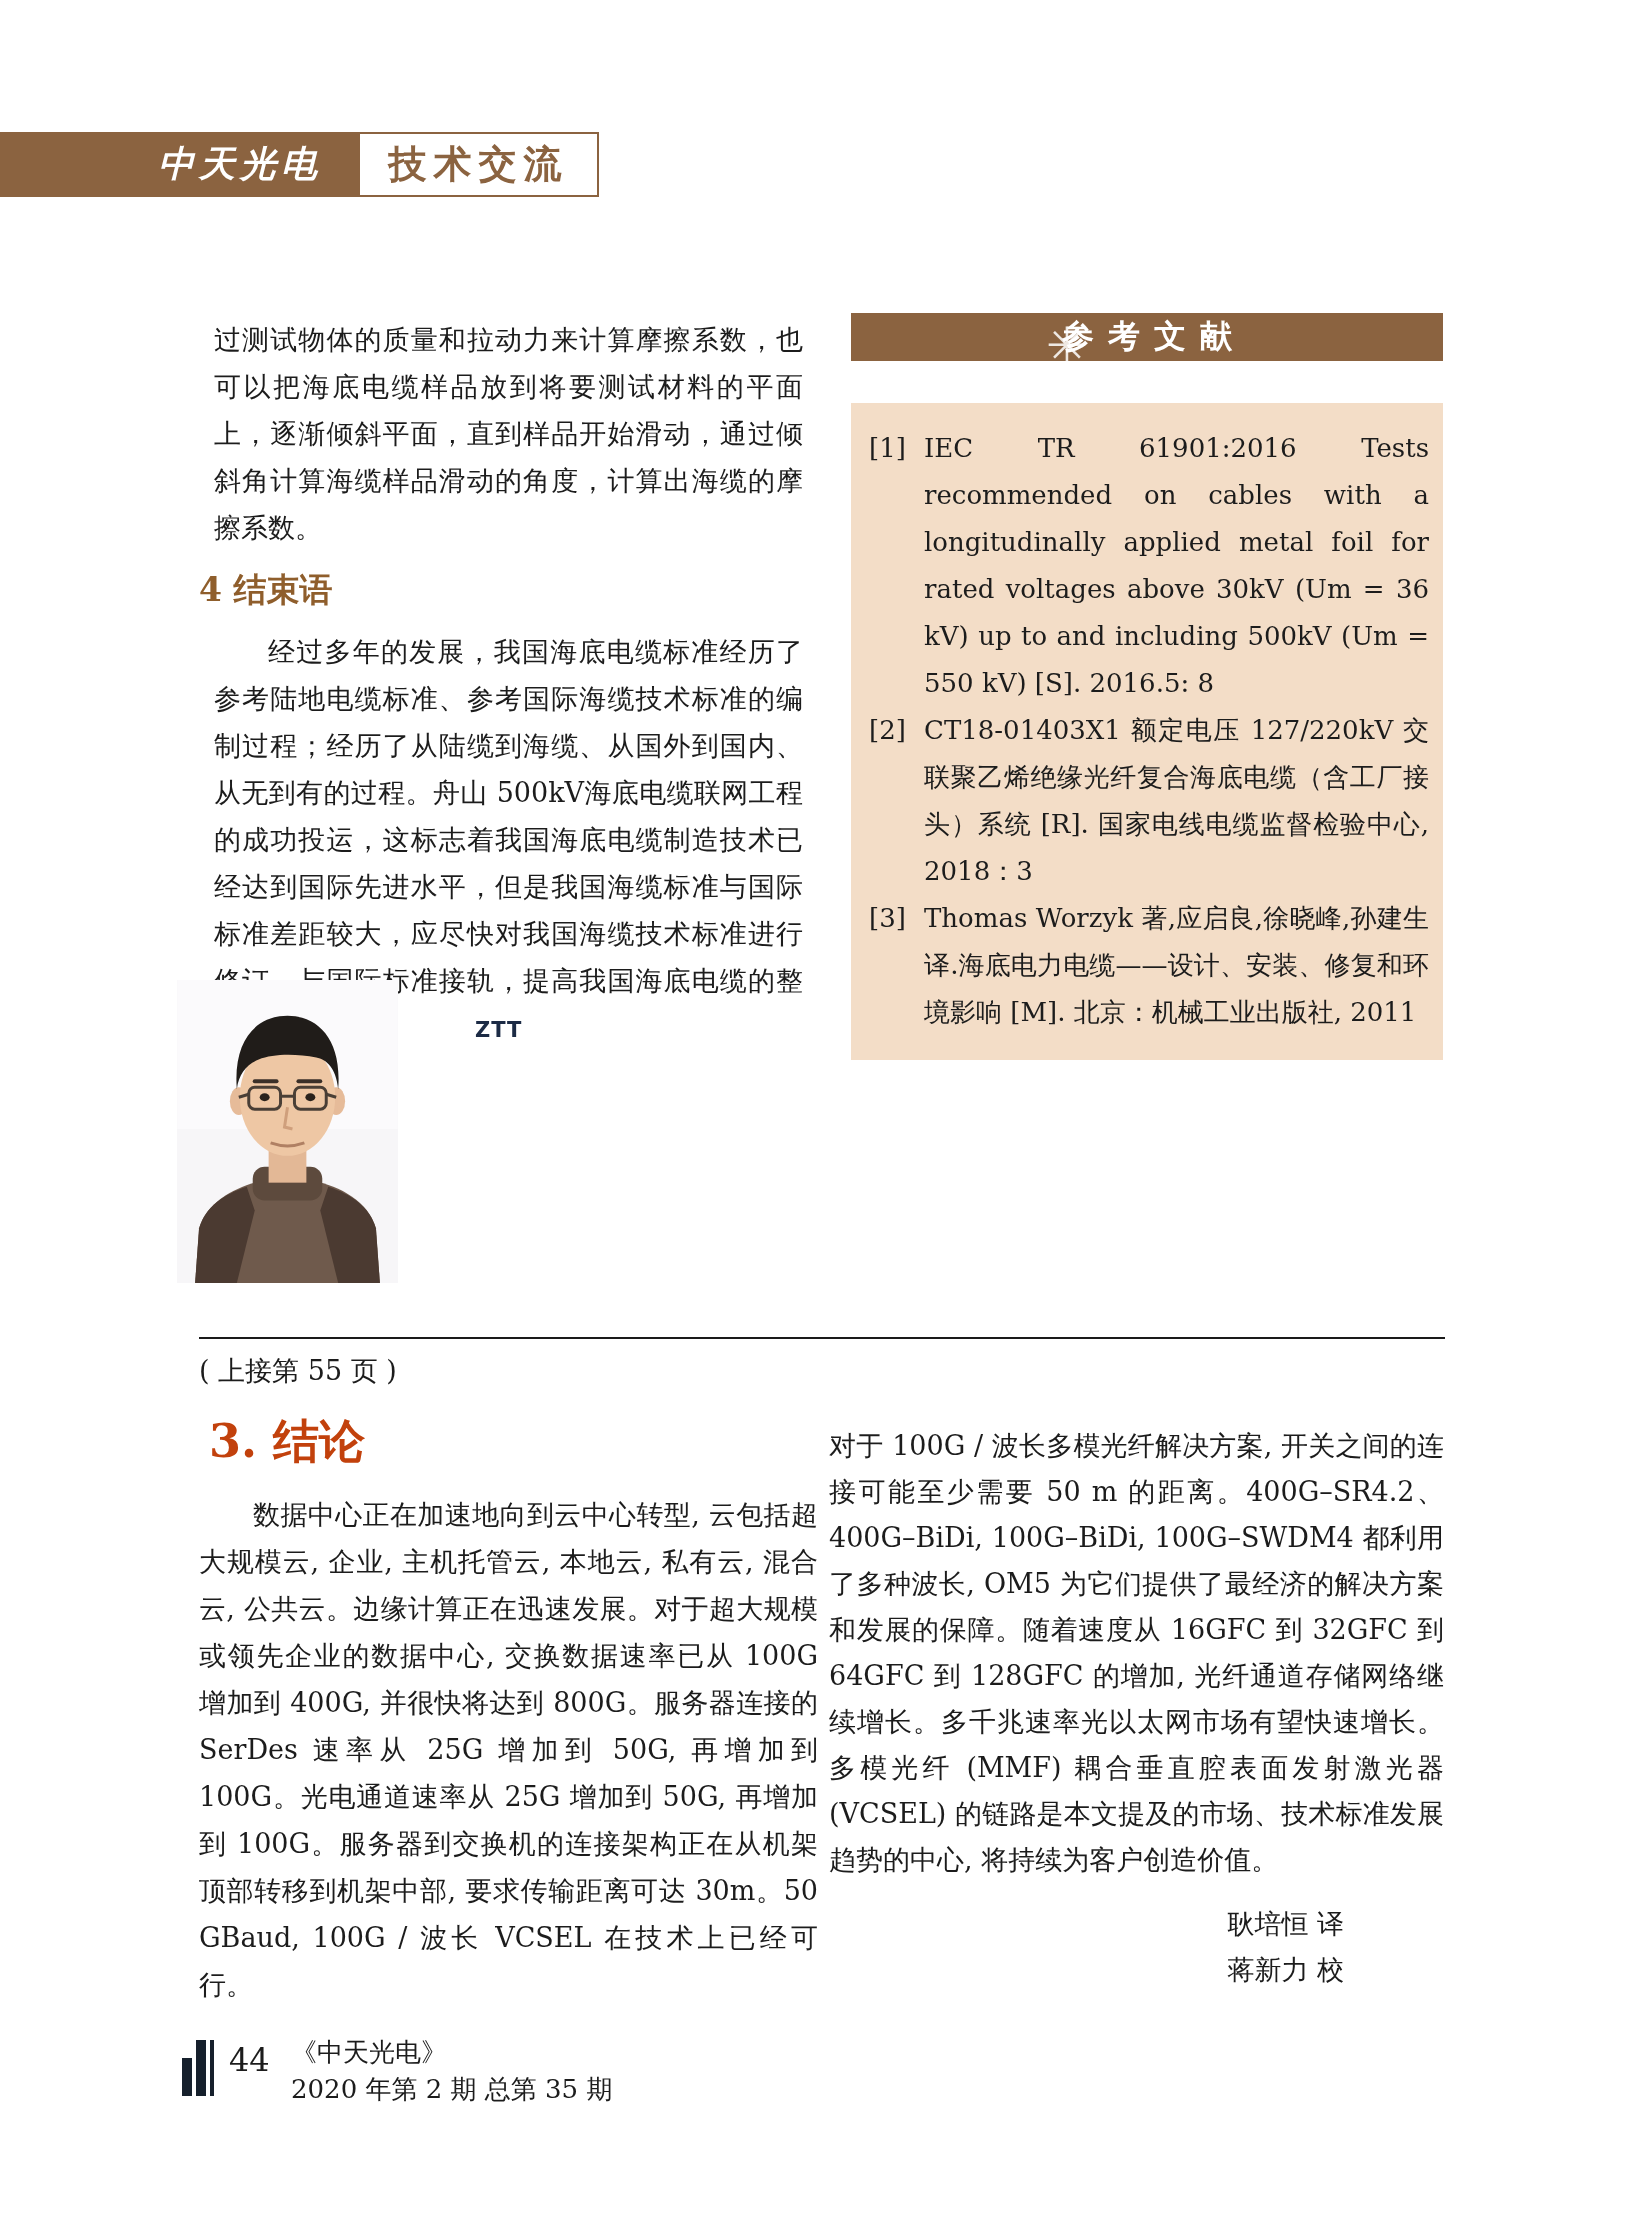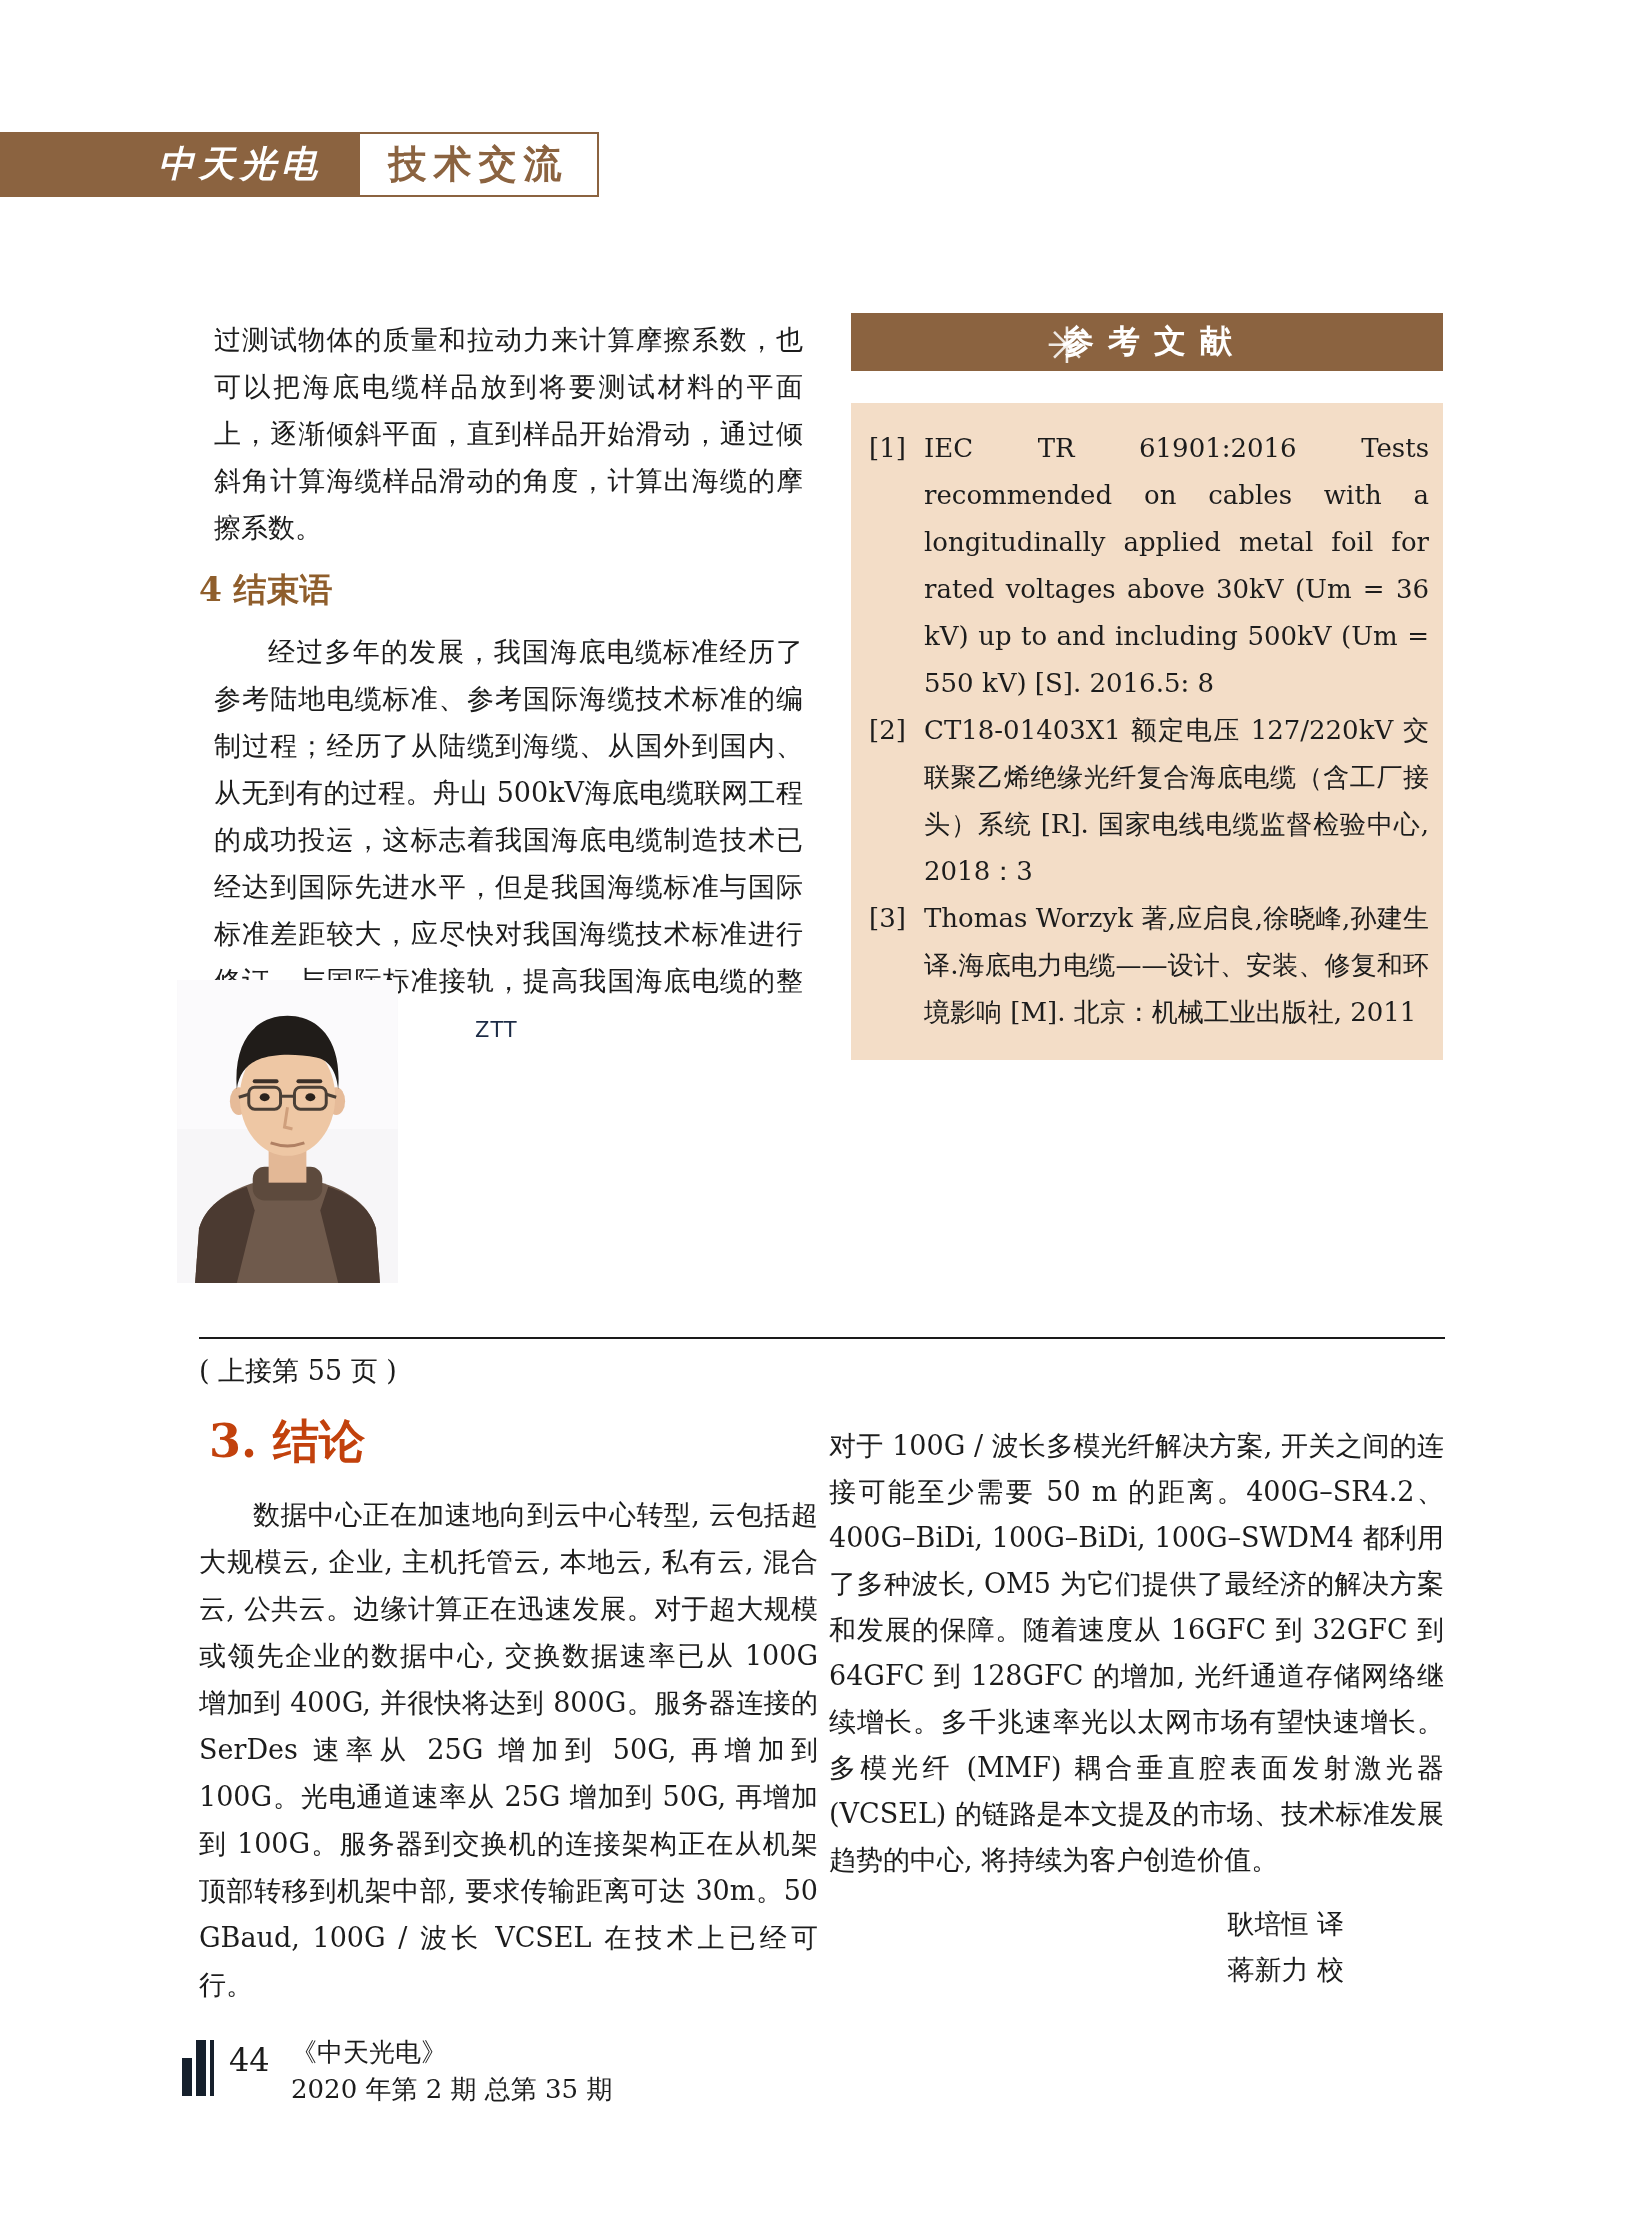--- a/index.html
+++ b/index.html
@@ -33,25 +33,25 @@
   .col-left p{
     margin:15px;font-size:27px;line-height:47px;text-align:justify;text-align-last:left;
   }
   .h-brown{
     margin:6px 0 8px 0;color:#8f5e2c;font-size:33px;font-weight:bold;line-height:47px;
   }
   .para-conclusion{text-indent:2em;}
   .ztt-mark{
     display:inline-block;margin-left:45px;
     font-family:"DejaVu Sans","Liberation Sans",sans-serif;
-    font-weight:normal;font-size:21px;letter-spacing:1px;color:#1c2b45;
+    font-weight:bold;font-size:21px;letter-spacing:1px;color:#1c2b45;
   }
   
   .ref-title{
-    position:absolute;left:851px;top:313px;width:592px;height:58px;
+    position:absolute;left:851px;top:313px;width:592px;height:48px;
     background:#8b6340;color:#ffffff;display:flex;align-items:center;justify-content:center;
   }
   .ref-title .title-text{
     font-size:32px;font-weight:bold;letter-spacing:14px;padding-left:14px;position:relative;z-index:2;
   }
   .star{position:absolute;left:195px;top:4px;z-index:1;}
   .star::before{content:"✳";font-size:50px;color:rgba(255,255,255,.85);}
   .ref-box{
     position:absolute;left:851px;top:403px;width:592px;
     background:#f3ddc7;box-sizing:border-box;padding:22px 14px 24px 18px;

